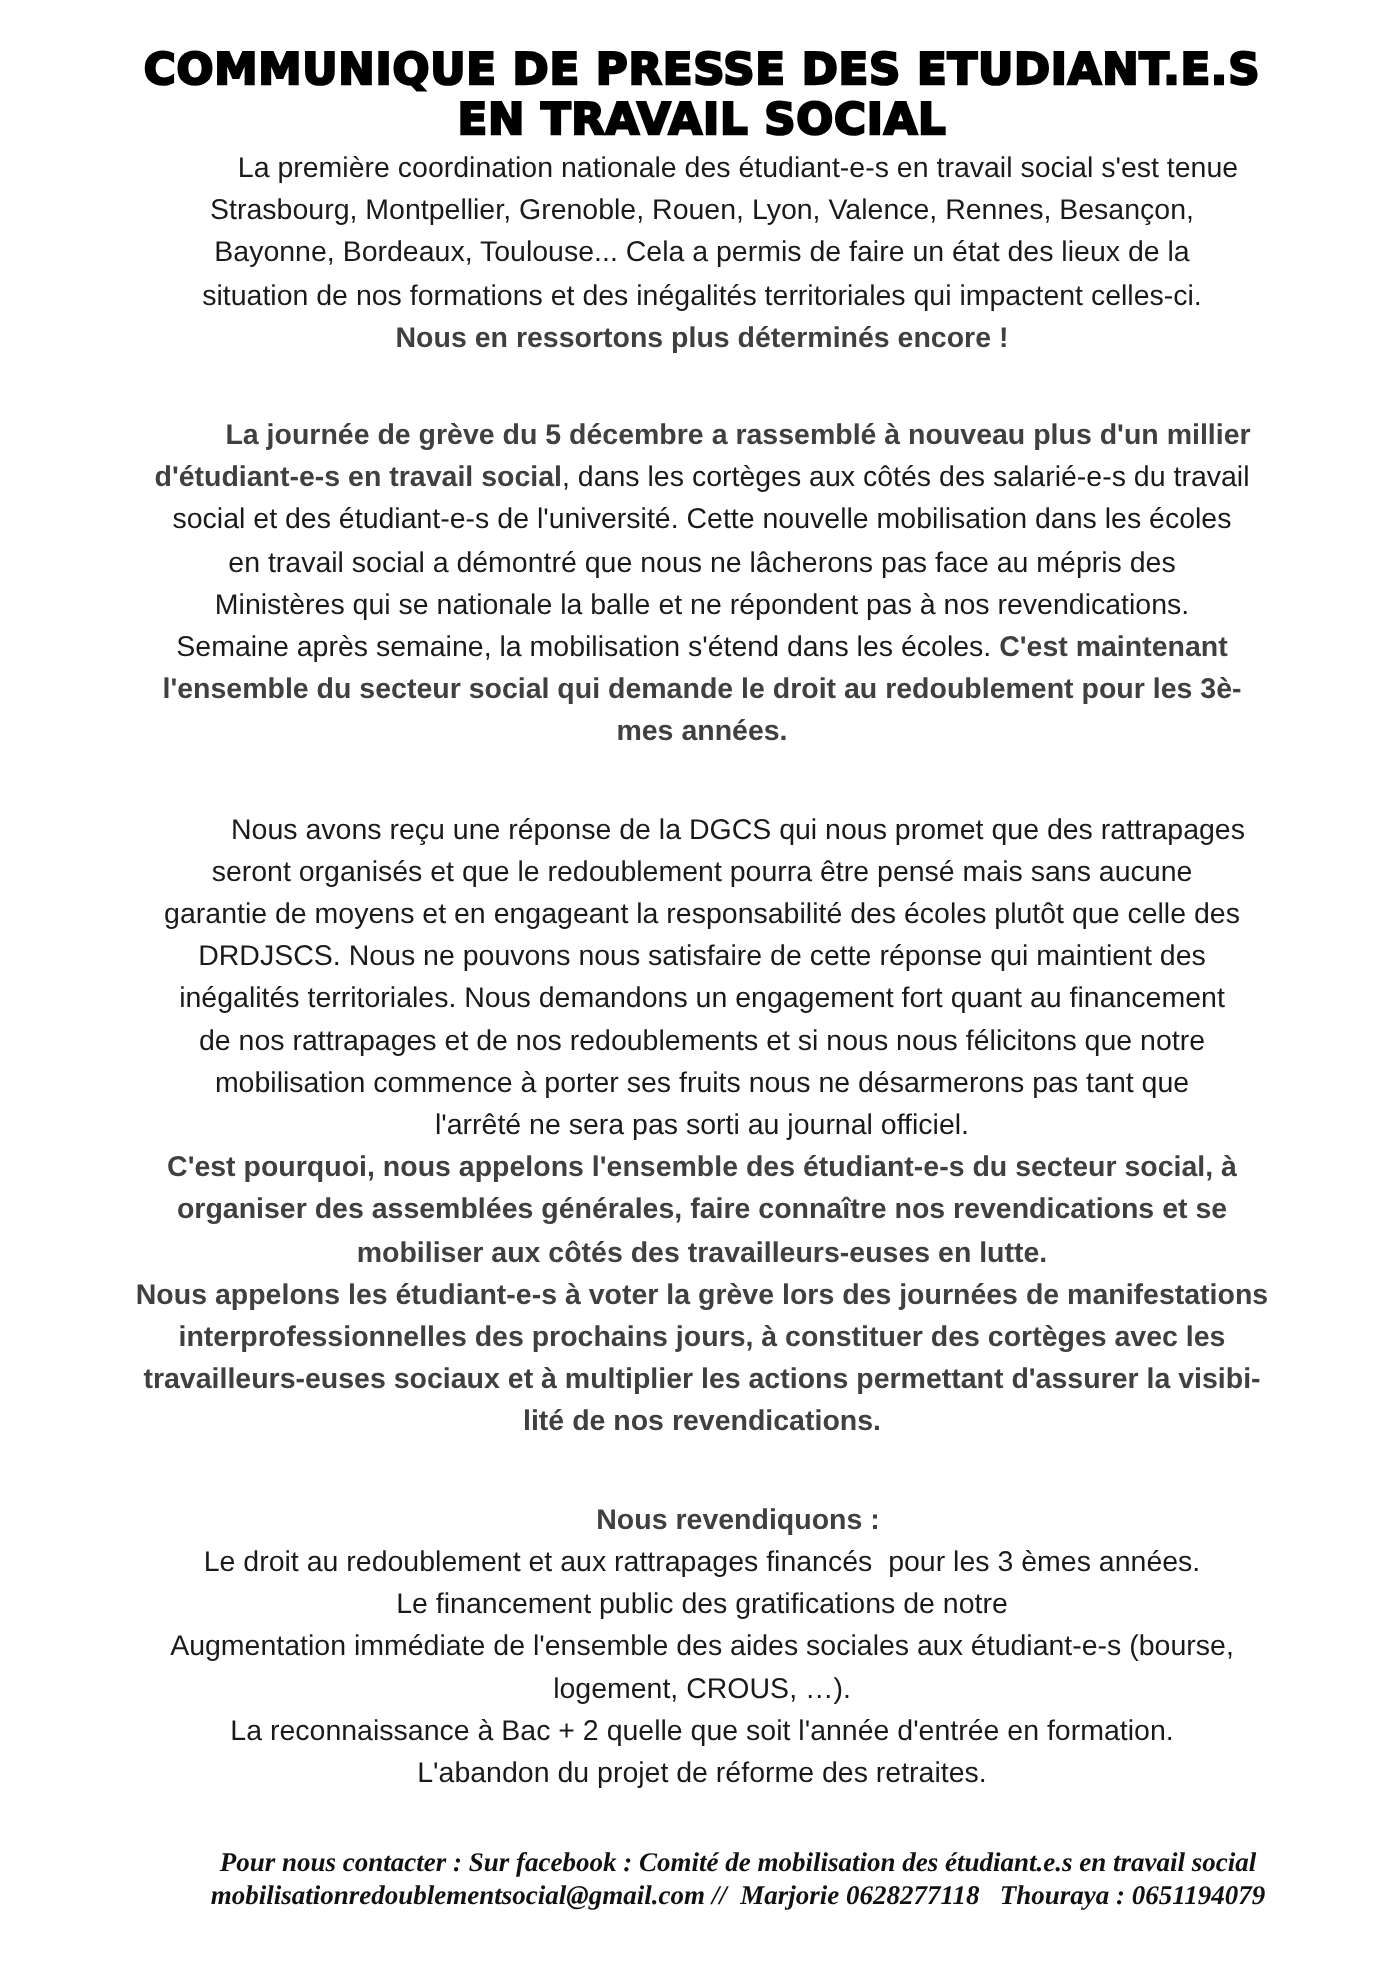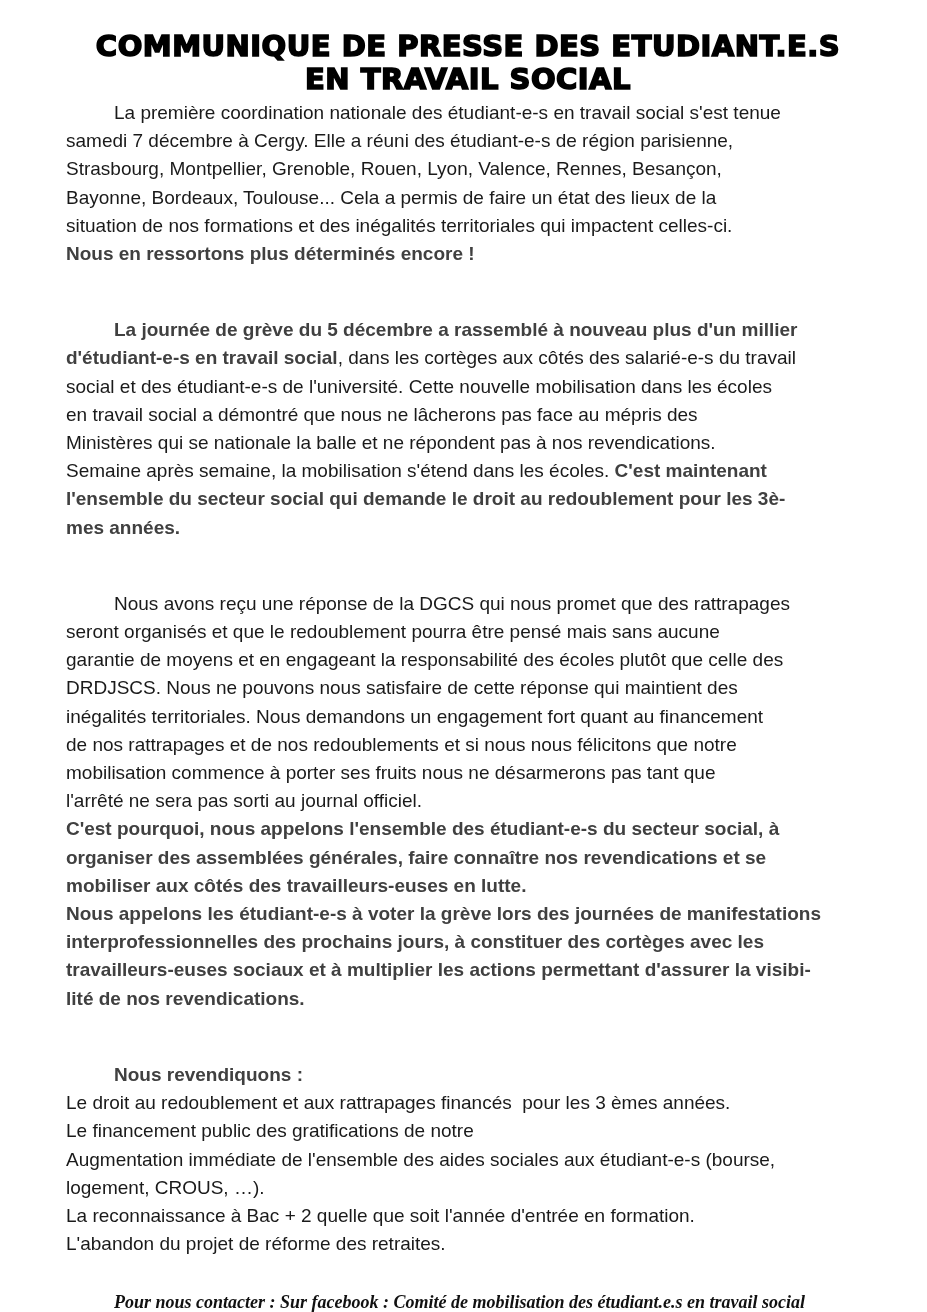--- a/index.html
+++ b/index.html
@@ -26,24 +26,25 @@
     line-height: 33px;
     color: #000000;
     letter-spacing: 0.5px;
     -webkit-text-stroke: 1.6px #000000;
     margin-bottom: 3px;
   }
   .body-text {
     font-size: 19px;
     line-height: 28.2px;
   }
-  .para { margin-top: 48px; }
+  .para { margin-top: 37px; }
   .para:first-child { margin-top: 0; }
   .line {
     white-space: pre;
+    text-align: center;
   }
   .line.indent { padding-left: 48px; }
   .line b { font-weight: bold; color: #404040; }
   .footer {
     margin-top: 33px;
     padding-left: 48px;
     font-family: "Liberation Serif", serif;
     font-weight: bold;
     font-style: italic;
     font-size: 18px;
@@ -58,21 +59,20 @@
 <div class="page">
 
   <div class="title">
     <div>COMMUNIQUE DE PRESSE DES ETUDIANT.E.S</div>
     <div>EN TRAVAIL SOCIAL</div>
   </div>
 
   <div class="body-text" id="body-blocks">
       <div class="para">
         <div class="line indent"><span>La première coordination nationale des étudiant-e-s en travail social s'est tenue</span></div>
-        <div class="line"><span>samedi 7 décembre à Cergy. Elle a réuni des étudiant-e-s de région parisienne,</span></div>
         <div class="line"><span>Strasbourg, Montpellier, Grenoble, Rouen, Lyon, Valence, Rennes, Besançon,</span></div>
         <div class="line"><span>Bayonne, Bordeaux, Toulouse... Cela a permis de faire un état des lieux de la</span></div>
         <div class="line"><span>situation de nos formations et des inégalités territoriales qui impactent celles-ci.</span></div>
         <div class="line"><b>Nous en ressortons plus déterminés encore !</b></div>
       </div>
       <div class="para">
         <div class="line indent"><b>La journée de grève du 5 décembre a rassemblé à nouveau plus d'un millier</b></div>
         <div class="line"><b>d'étudiant-e-s en travail social</b><span>, dans les cortèges aux côtés des salarié-e-s du travail</span></div>
         <div class="line"><span>social et des étudiant-e-s de l'université. Cette nouvelle mobilisation dans les écoles</span></div>
         <div class="line"><span>en travail social a démontré que nous ne lâcherons pas face au mépris des</span></div>

